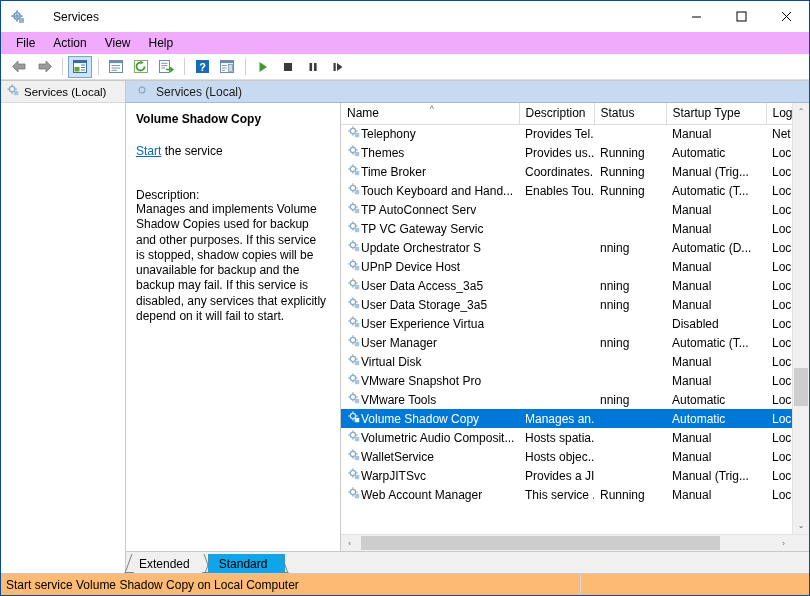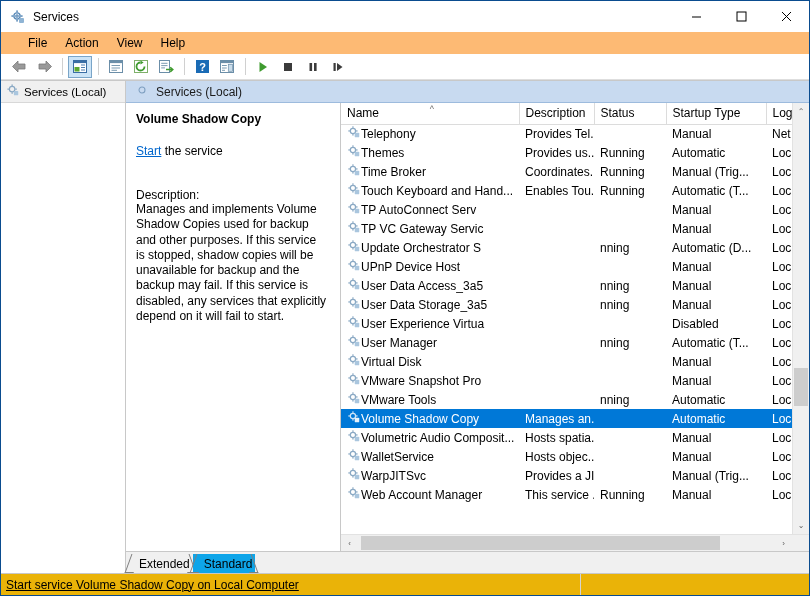--- a/index.html
+++ b/index.html
@@ -21,20 +21,21 @@
   }
 
   
   .titlebar {
     height: 31px;
     background: #ffffff;
     display: flex;
     align-items: center;
     flex: none;
     border-bottom: none;
+    gap: 20px;
   }
   .titlebar .tb-icon {
     width: 16px; height: 16px;
     margin-left: 9px; margin-right: 7px;
     flex: none;
   }
   .titlebar .tb-title {
     font-size: 12px;
     color: #000;
     flex: 1;
@@ -45,22 +46,22 @@
     display: flex; align-items: center; justify-content: center;
     background: transparent;
   }
   .winbtn svg { display: block; }
 
   
   .menubar {
     height: 22px;
     display: flex;
     align-items: center;
-    background: #fdba74;
-    padding-left: 18px;
+    background: #f0abfc;
+    padding-left: 6px;
     flex: none;
   }
   .menuitem {
     padding: 2px 9px;
     font-size: 12px;
     color: #000;
     line-height: 16px;
   }
 
   
@@ -296,21 +297,21 @@
     height: 22px;
     flex: none;
     background: #f0f0f0;
     border-top: 1px solid #c8c8c8;
     display: flex;
     align-items: flex-end;
     padding-left: 2px;
   }
   .tab {
     height: 19px;
-    padding: 0 3px 0 11px;
+    padding: 0 18px 0 11px;
     font-size: 12px;
     color: #000;
     display: flex;
     align-items: center;
     position: relative;
     background: #f0f0f0;
   }
   .tab::before, .tab::after {
     content: "";
     position: absolute;
@@ -319,25 +320,24 @@
     border-bottom: 1px solid #808080;
   }
   .tab::before { left: 0; border-left: 1px solid #808080; transform: skewX(-20deg); }
   .tab::after  { right: 0; border-right: 1px solid #808080; transform: skewX(20deg); }
   .tab.active { background: #0ea5e9; }
 
   
   .statusbar {
     height: 22px;
     flex: none;
-    background: #eab308;
+    background: #fdba74;
     border-top: 1px solid #c8c8c8;
     display: flex;
     align-items: center;
-    text-decoration: underline;
   }
   .sb-main {
     flex: 0 0 580px;
     padding-left: 5px;
     font-size: 12px;
     color: #000;
     border-right: 1px solid #d4d4d4;
     height: 100%;
     display: flex; align-items: center;
     overflow: hidden;

